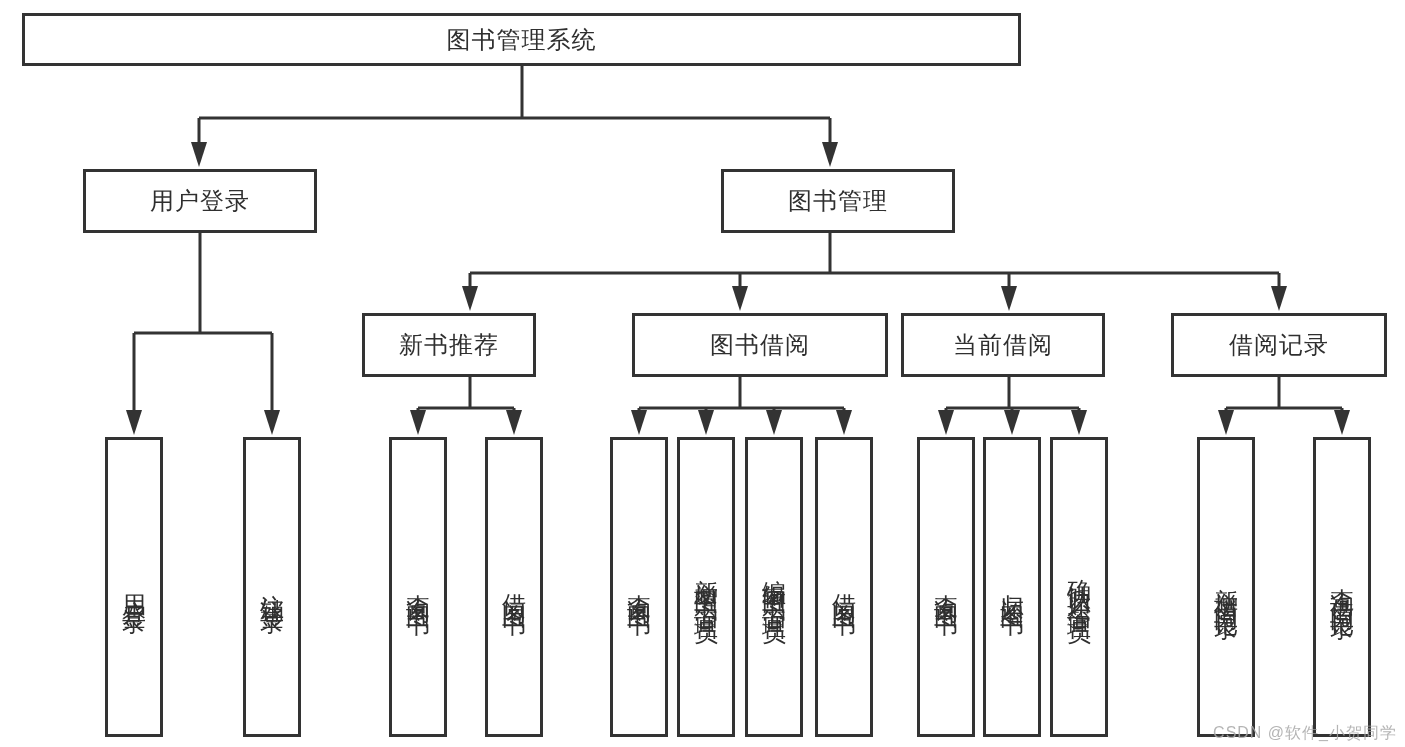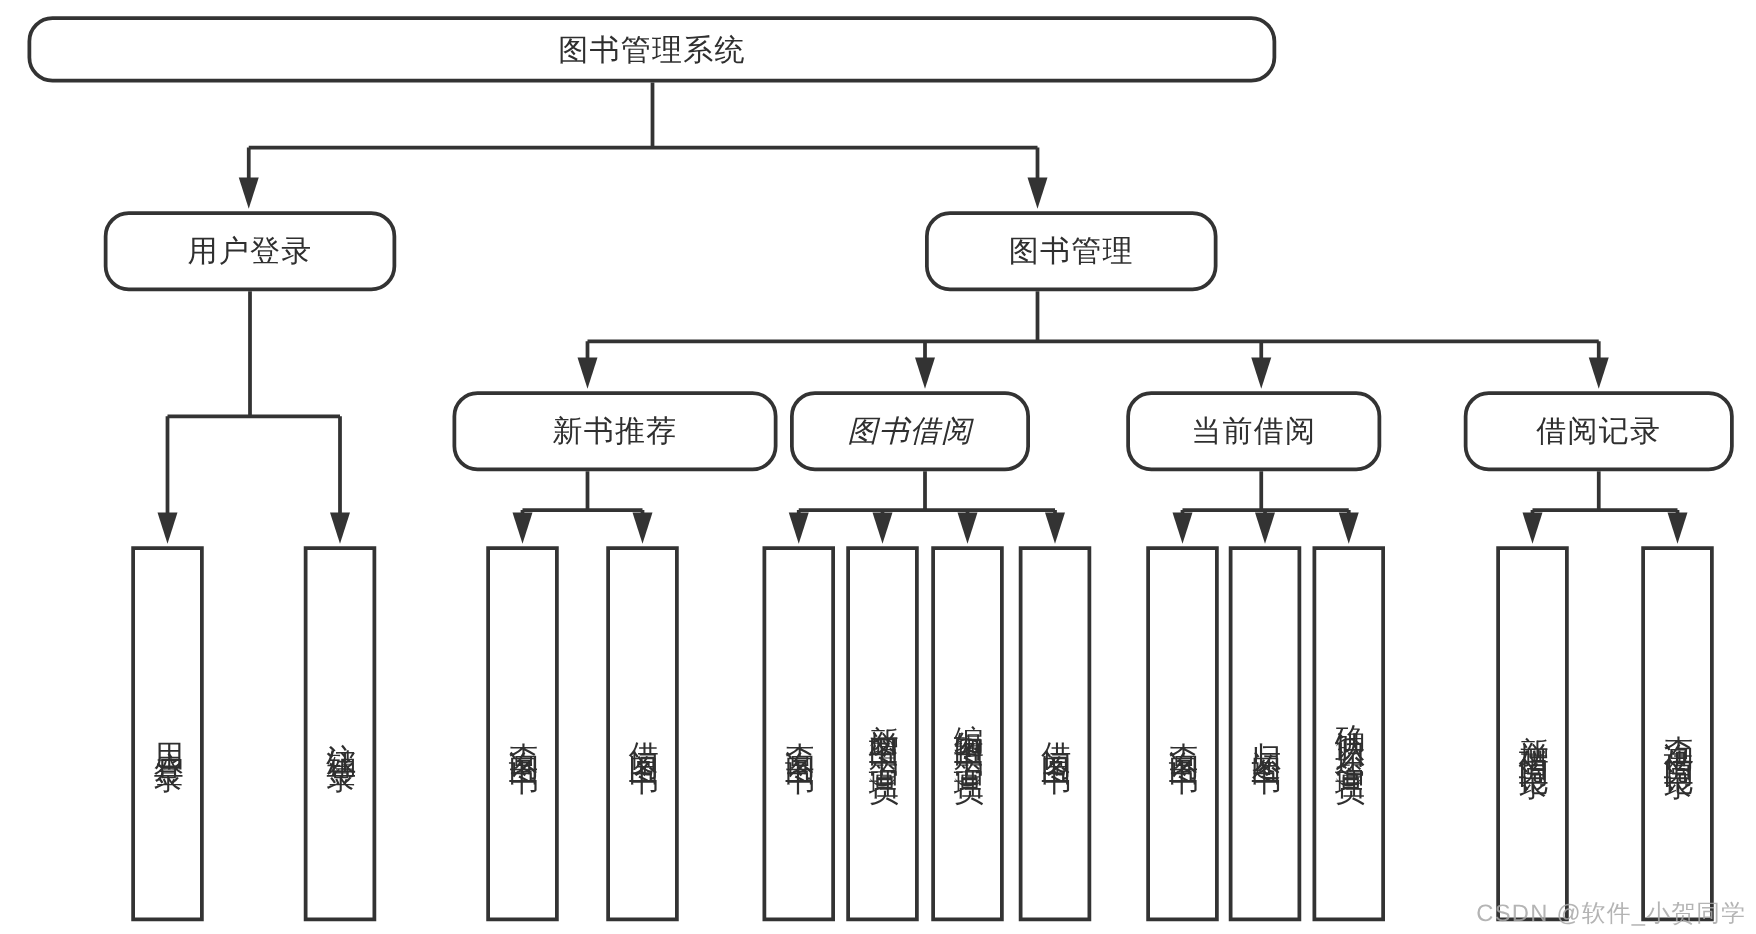--- a/index.html
+++ b/index.html
@@ -23,37 +23,37 @@
     position:absolute;
     box-sizing:border-box;
     border:3px solid var(--line);
     background:var(--bg);
     display:flex;align-items:center;justify-content:center;
     color:var(--text);
     font-size:24px;
     letter-spacing:1px;
     white-space:nowrap;
   }
-  .hnode{height:64px;border-radius:20px;}
+  .hnode{height:64px;}
   .root{height:53px;}
   .vnode{
     top:437px;width:58px;height:300px;
   }
   .vnode span{
     writing-mode:vertical-rl;
     text-orientation:mixed;
     letter-spacing:6px;
     line-height:1;
     font-size:24px;
     white-space:nowrap;
   }
   .watermark{
     position:absolute;
     right:8px;bottom:3px;
-    font-size:19px;
+    font-size:16px;
     color:var(--wm);
     letter-spacing:1px;
     opacity:.85;
     pointer-events:none;
   }
 </style>
 </head>
 <body>
 
 <div id="canvas">
@@ -108,28 +108,28 @@
     </g>
   </svg>
 
   <div class="node hnode root" style="left:22px;top:13px;width:999px;">
     <span>图书管理系统</span>
   </div>
 
   <div class="node hnode" style="left:83px;top:169px;width:234px;">
     <span>用户登录</span>
   </div>
-  <div class="node hnode" style="left:740px;top:169px;width:234px;">
+  <div class="node hnode" style="left:721px;top:169px;width:234px;">
     <span>图书管理</span>
   </div>
 
-  <div class="node hnode" style="left:362px;top:313px;width:260px;">
+  <div class="node hnode" style="left:362px;top:313px;width:174px;">
     <span>新书推荐</span>
   </div>
-  <div class="node hnode" style="left:632px;top:313px;width:192px;font-style:italic;">
+  <div class="node hnode" style="left:632px;top:313px;width:256px;">
     <span>图书借阅</span>
   </div>
   <div class="node hnode" style="left:901px;top:313px;width:204px;">
     <span>当前借阅</span>
   </div>
   <div class="node hnode" style="left:1171px;top:313px;width:216px;text-align:center;">
     <span>借阅记录</span>
   </div>
 
   <div class="node vnode" style="left:105px;">

